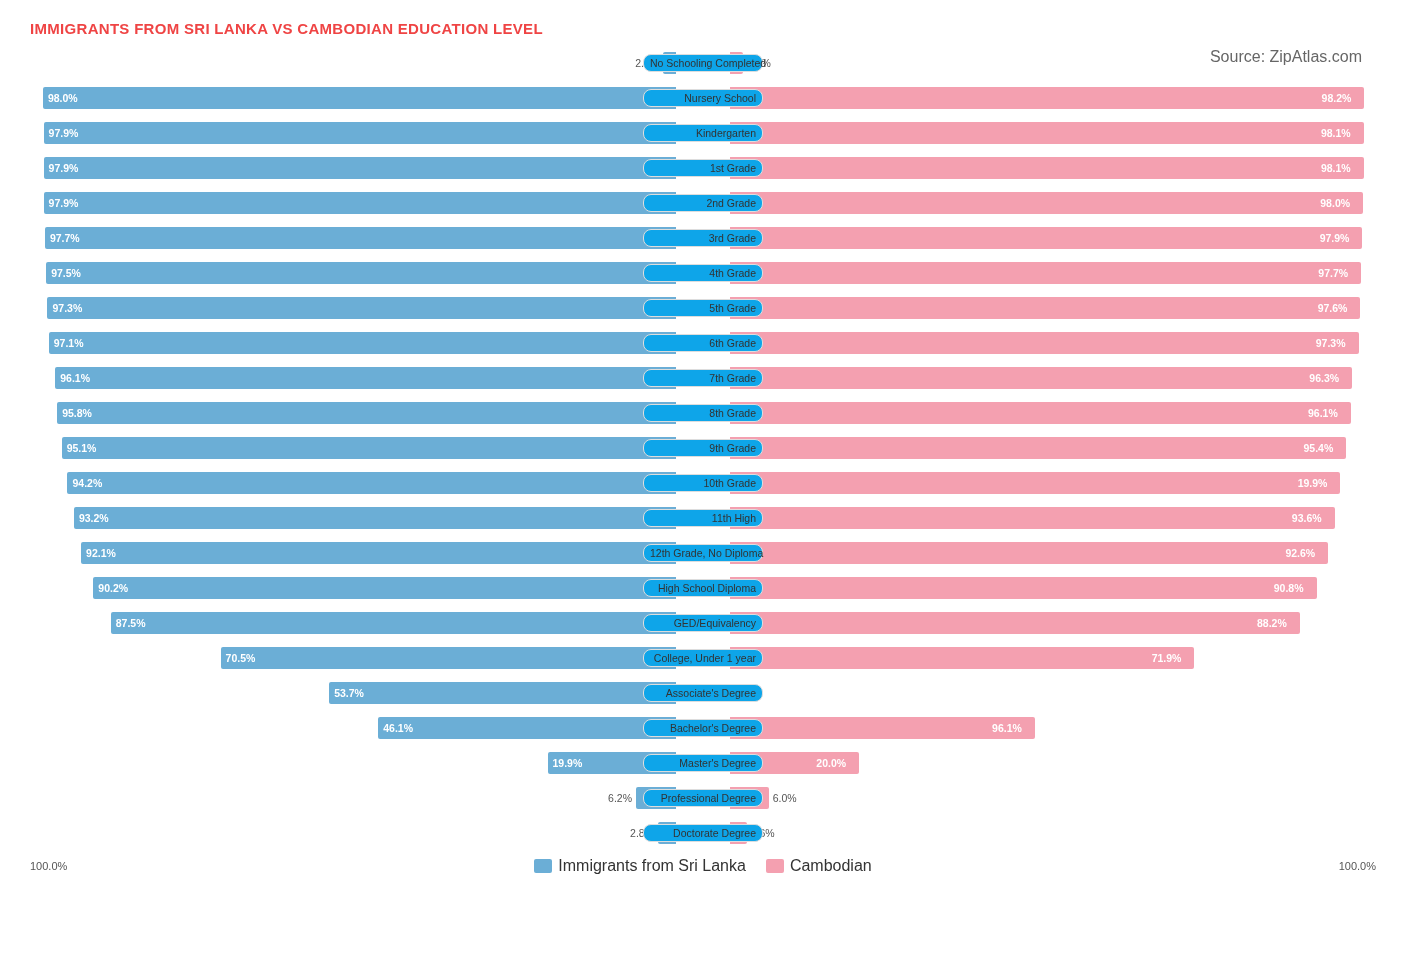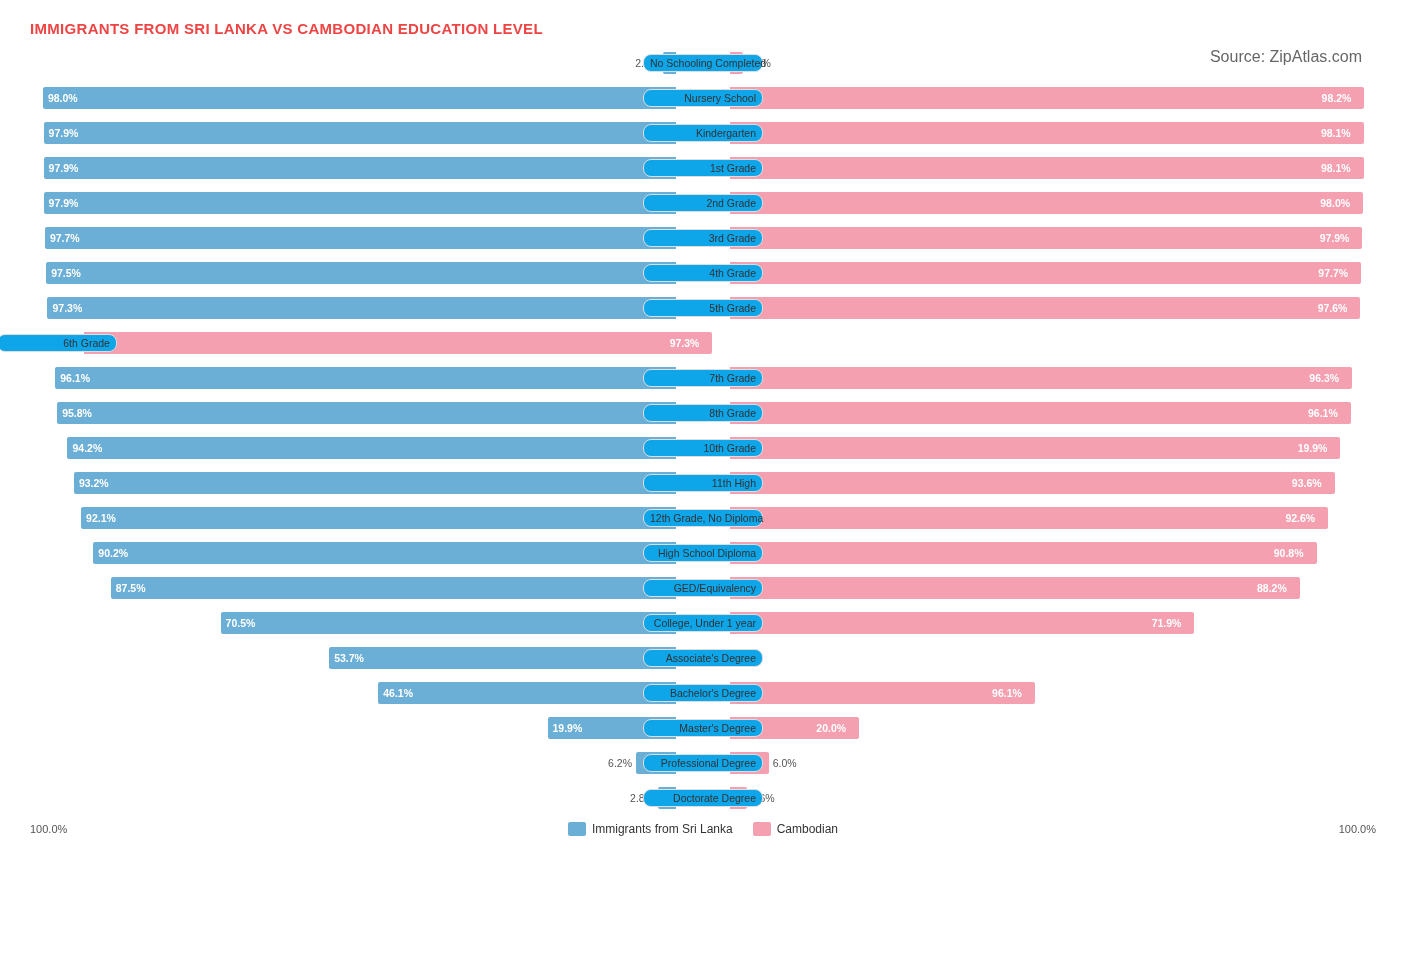--- a/index.html
+++ b/index.html
@@ -131,21 +131,21 @@
       display: flex;
       align-items: center;
       gap: 20px;
       justify-content: center;
       flex: 1;
     }
     .legend-item {
       display: flex;
       align-items: center;
       gap: 6px;
-      font-size: 12px;
+      font-size: 16px;
       color: #333;
     }
     .legend-swatch {
       width: 18px;
       height: 14px;
       border-radius: 2px;
     }
     .swatch-blue { background: #6baed6; }
     .swatch-pink { background: #f4a0b0; }
   </style>
@@ -306,20 +306,26 @@
         <div class="right-section">
           <div class="bar-pink" style="width: 97.6%;">
             <span class="bar-label-right">97.6%</span>
           </div>
 
         </div>
       </div>
     </div>
       <div class="bar-row">
       <div class="row-inner">
+        <div class="left-section">
+
+          <div class="bar-blue" style="width: 97.1%;">
+            <span class="bar-label-left">97.1%</span>
+          </div>
+        </div>
         <div class="label-section">
           <div class="label-pill">6th Grade</div>
         </div>
         <div class="right-section">
           <div class="bar-pink" style="width: 97.3%;">
             <span class="bar-label-right">97.3%</span>
           </div>
 
         </div>
       </div>
@@ -350,20 +356,39 @@
           <div class="bar-blue" style="width: 95.8%;">
             <span class="bar-label-left">95.8%</span>
           </div>
         </div>
         <div class="label-section">
           <div class="label-pill">8th Grade</div>
         </div>
         <div class="right-section">
           <div class="bar-pink" style="width: 96.1%;">
             <span class="bar-label-right">96.1%</span>
+          </div>
+
+        </div>
+      </div>
+    </div>
+      <div class="bar-row">
+      <div class="row-inner">
+        <div class="left-section">
+
+          <div class="bar-blue" style="width: 95.1%;">
+            <span class="bar-label-left">95.1%</span>
+          </div>
+        </div>
+        <div class="label-section">
+          <div class="label-pill">9th Grade</div>
+        </div>
+        <div class="right-section">
+          <div class="bar-pink" style="width: 95.4%;">
+            <span class="bar-label-right">95.4%</span>
           </div>
 
         </div>
       </div>
     </div>
       <div class="bar-row">
       <div class="row-inner">
         <div class="left-section">
 
           <div class="bar-blue" style="width: 94.2%;">

